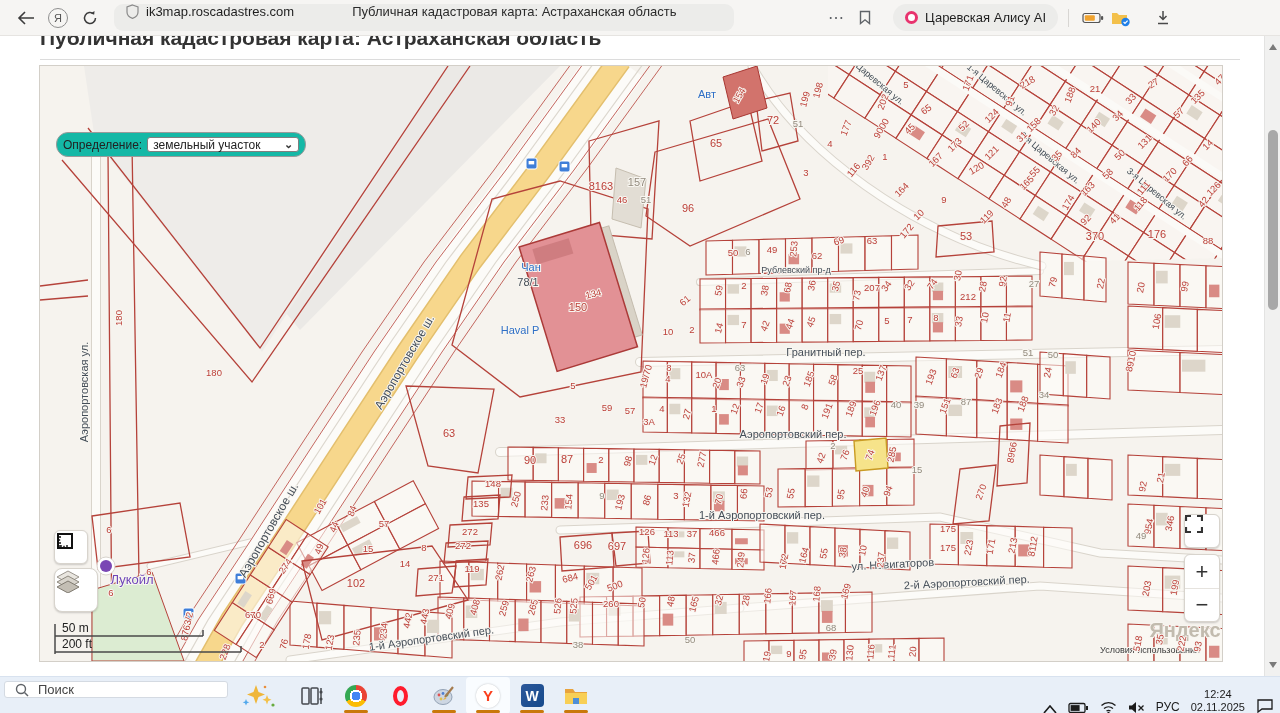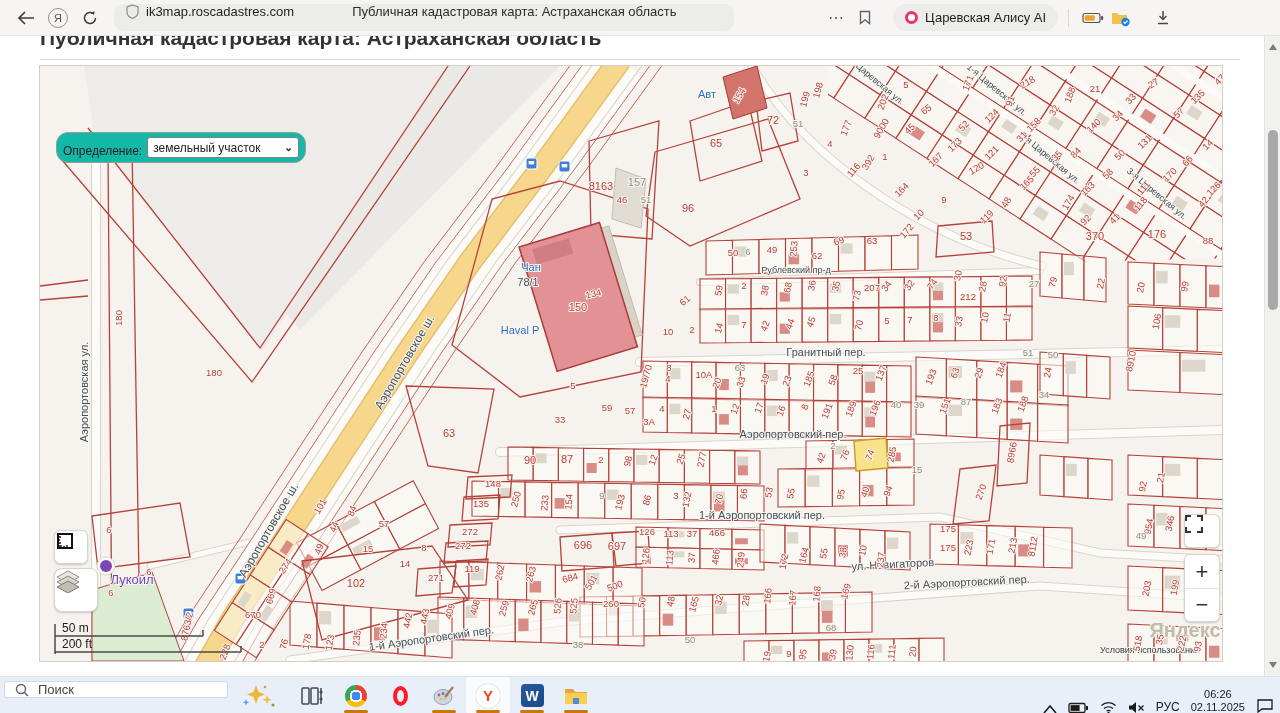--- a/index.html
+++ b/index.html
@@ -25,21 +25,21 @@
   .pagediv{position:absolute;left:40px;top:59px;width:1200px;height:0;border-top:1px solid #dcdcdc;}
   .mapbox{position:absolute;left:40px;top:66px;width:1182px;height:595px;outline:1px solid #d3cfc8;background:#f6f3ee;overflow:hidden;}
   .mapbox svg{position:absolute;left:0;top:0;}
 
   
   .srch{position:absolute;left:16px;top:26px;display:flex;align-items:center;}
   .srch input{width:182px;height:26px;border:1px solid #8e8e8e;border-radius:2px;font-size:13px;color:#222;padding:0 6px;background:#fff;}
   .findbtn{margin-left:6px;width:66px;height:28px;background:#1b79c0;border:1px solid #10629f;border-radius:3px;color:#fff;font-size:13px;display:flex;align-items:center;justify-content:center;cursor:pointer;box-shadow:0 0 0 2px rgba(27,121,192,.15);}
   .defbox{position:absolute;left:16px;top:66px;display:flex;align-items:flex-end;background:#14b8a6;border:1px solid #9a9a9a;border-radius:12px;padding:4px 6px;}
   .defbox .lbl{font-size:12px;color:#222;margin-right:5px;}
-  .defsel{display:flex;align-items:center;justify-content:space-between;width:152px;height:21px;border:1px solid #7f7f7f;border-radius:3px;background:#fff;font-size:12px;color:#222;padding:0 5px;cursor:pointer;}
+  .defsel{display:flex;align-items:center;justify-content:space-between;width:152px;height:15px;border:1px solid #7f7f7f;border-radius:3px;background:#fff;font-size:12px;color:#222;padding:0 5px;cursor:pointer;}
   .defsel b{font-weight:bold;font-size:11px;color:#333;}
 
   .map-btn{position:absolute;background:#fff;border:1px solid #d8d4cd;border-radius:6px;box-shadow:0 1px 2px rgba(0,0,0,.18);display:flex;align-items:center;justify-content:center;cursor:pointer;}
   .zoomstack{position:absolute;left:1144px;top:488px;width:36px;background:#fff;border:1px solid #d8d4cd;border-radius:6px;box-shadow:0 1px 2px rgba(0,0,0,.18);}
   .zoomstack .zb{height:33px;display:flex;align-items:center;justify-content:center;font-size:22px;color:#333;cursor:pointer;}
   .zoomstack .zb+.zb{border-top:1px solid #e6e3de;}
 
   
   .sbar{position:absolute;right:0;top:36px;width:16px;height:640px;background:#f1f1f0;border-left:1px solid #e3e3e2;}
   .sbar .thumb{position:absolute;left:3px;width:10px;top:94px;height:180px;background:#a8a8a8;border-radius:5px;}
@@ -1290,21 +1290,21 @@
       <svg width="17" height="13" viewBox="0 0 17 13">
           <path d="M1.5 4.5 a10 10 0 0 1 14 0 M4 7.5 a7 7 0 0 1 9 0 M6.5 10 a3.6 3.6 0 0 1 4 0" stroke="#1b1b1b" stroke-width="1.3" fill="none"></path>
           <circle cx="8.5" cy="11.8" r="1.1" fill="#1b1b1b"></circle>
         </svg>
       <svg width="17" height="13" viewBox="0 0 17 13">
           <path d="M1 4.5 H4 L8 1 V12 L4 8.5 H1 Z" fill="#1b1b1b"></path>
           <path d="M10.5 4.5 L15.5 9.5 M15.5 4.5 L10.5 9.5" stroke="#1b1b1b" stroke-width="1.3"></path>
         </svg>
       <span class="txt">РУС</span>
       <div class="clock">
-        <div>06:26</div>
+        <div>12:24</div>
         <div>02.11.2025</div>
       </div>
       <svg width="18" height="16" viewBox="0 0 18 16">
           <path d="M2 2 H16 V11 H6 L2 14 Z" stroke="#1b1b1b" stroke-width="1.3" fill="none"></path>
         </svg>
     </div>
   </div>
 </div>
 
 </body></html>

